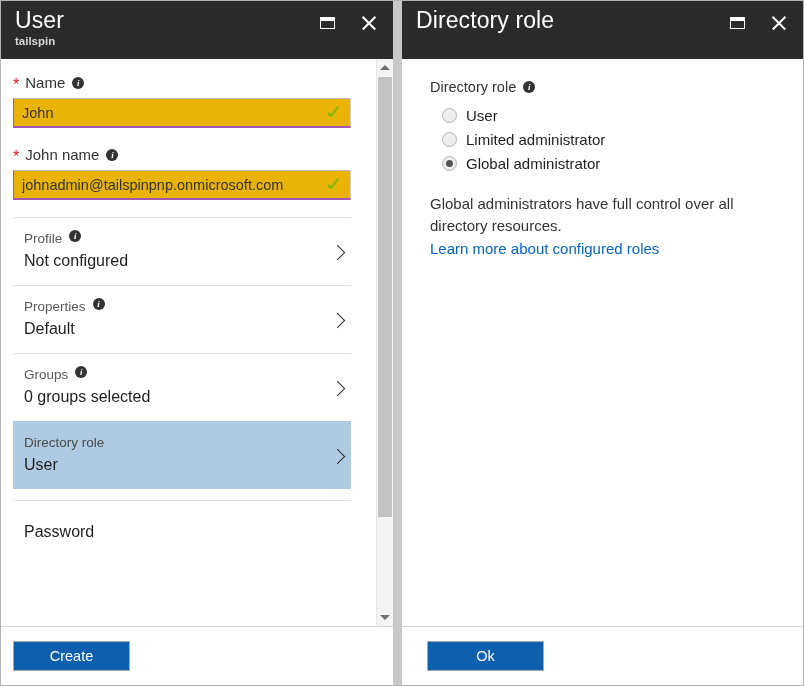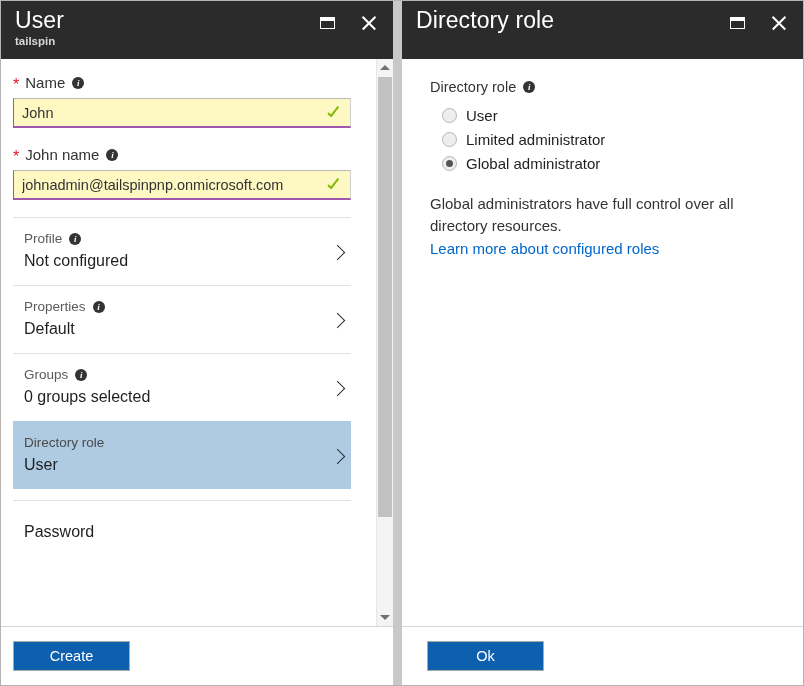--- a/index.html
+++ b/index.html
@@ -164,21 +164,21 @@
     flex: none;
   }
   .textbox {
     position: relative;
     height: 30px;
     border: 1px solid #b9b9b9;
     border-left-color: #a157ae;
     border-right-color: #cfcfcf;
     border-bottom: 2px solid #a157ae;
     border-left-width: 1.5px;
-    background: #fef9c3;
+    background: #eab308;
     display: flex;
     align-items: center;
     padding: 0 34px 0 8px;
     box-sizing: border-box;
     margin-bottom: 17px;
   }
   .textbox .val {
     font-size: 14.5px;
     color: #333333;
     line-height: 18px;
@@ -220,21 +220,21 @@
     padding: 12px 30px 13px 11px;
     box-sizing: border-box;
     cursor: pointer;
   }
   .navrow.selected {
     background: #afcbe3;
     border-top-color: #afcbe3;
   }
   .navrow-top {
     display: flex;
-    align-items: center;
+    align-items: flex-start;
     font-size: 13.5px;
     color: #5a5a5a;
     line-height: 18px;
     white-space: nowrap;
   }
   .navrow.selected .navrow-top { color: #4a4a4a; }
   .navrow-val {
     font-size: 16px;
     color: #1f1f1f;
     line-height: 22px;

